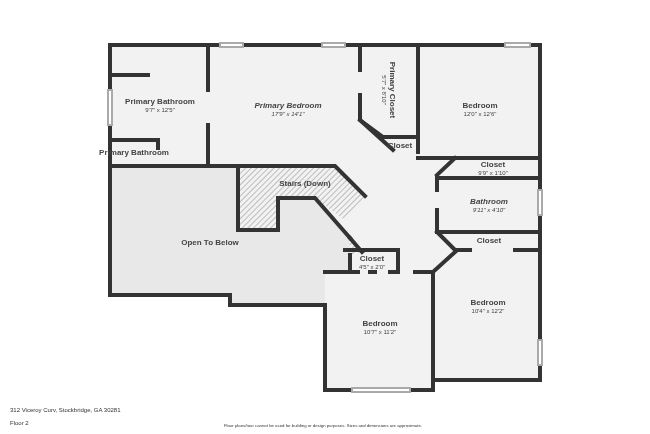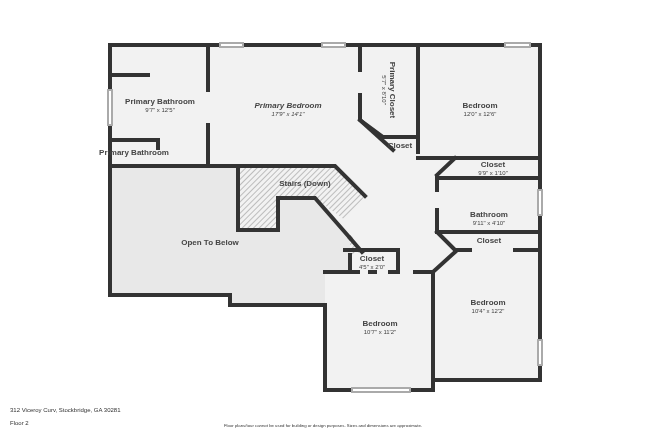--- a/index.html
+++ b/index.html
@@ -103,21 +103,21 @@
 <div class="lbl" style="left:400px;top:146px;">
   <span class="n">Closet</span>
 </div>
 <div class="lbl" style="left:493px;top:168px;">
   <span class="n">Closet</span>
   <span class="d">9'9" x 1'10"</span>
 </div>
 <div class="lbl" style="left:305px;top:184px;">
   <span class="n">Stairs (Down)</span>
 </div>
-<div class="lbl" style="left:489px;top:218px;">
+<div class="lbl" style="left:489px;top:205px;font-style:italic;">
   <span class="n">Bathroom</span>
   <span class="d">9'11" x 4'10"</span>
 </div>
 <div class="lbl" style="left:210px;top:243px;">
   <span class="n">Open To Below</span>
 </div>
 <div class="lbl" style="left:489px;top:241px;">
   <span class="n">Closet</span>
 </div>
 <div class="lbl" style="left:372px;top:262px;">

